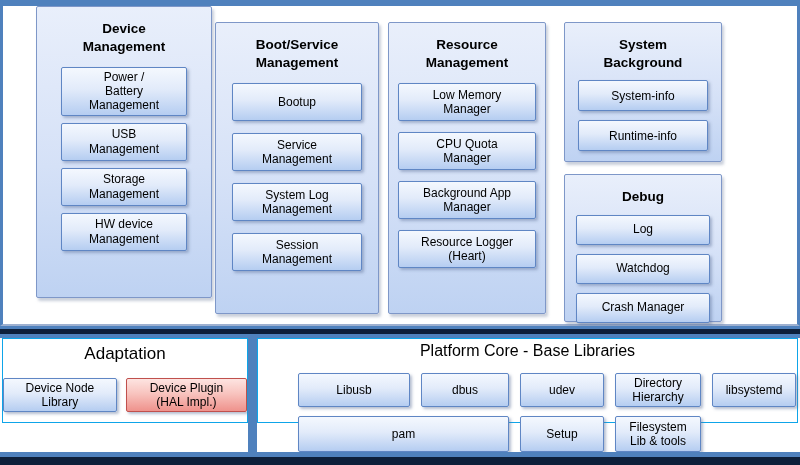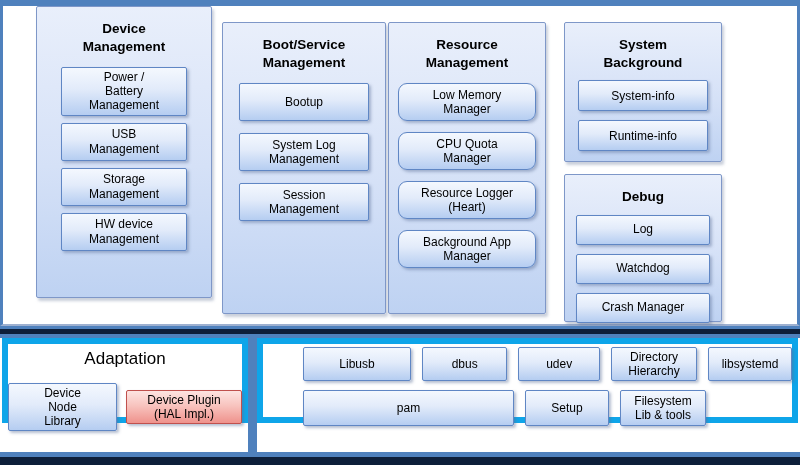--- a/index.html
+++ b/index.html
@@ -28,24 +28,24 @@
   .item{
     box-sizing:border-box;display:flex;align-items:center;justify-content:center;
     text-align:center;font-size:12px;line-height:1.18;
     background:linear-gradient(180deg,#f4f8fe 0%,#e2ebfa 45%,#b5cdf1 100%);
     border:1px solid #5f86c4;border-radius:2px;
     box-shadow:2px 2px 3px rgba(90,110,150,.45);
     min-height:38px;padding:2px 20px;
   }
   .g-device{left:33px;top:0;width:176px;height:292px;--gap:7px;}
   .g-device .item{width:126px;padding:2px 33px;}
-  .g-boot{left:219px;top:16px;width:164px;height:292px;--gap:12px;}
+  .g-boot{left:212px;top:16px;width:164px;height:292px;--gap:12px;}
   .g-boot .item{width:130px;padding:2px 14px;}
   .g-resource{left:385px;top:16px;width:158px;height:292px;--gap:11px;}
-  .g-resource .item{width:138px;padding:2px 18px;border-radius:9px;}
+  .g-resource .item{width:138px;padding:2px 18px;}
   .g-sysinfo{left:561px;top:16px;width:158px;height:140px;--gap:9px;}
   .g-sysinfo .item{width:130px;min-height:31px;}
   .g-sysinfo .group-items{margin-top:9px;}
   .g-debug{left:561px;top:168px;width:158px;height:148px;--gap:9px;}
   .g-debug .item{width:134px;min-height:30px;}
   .g-debug .group-items{margin-top:9px;}
 
   
   .h-divider{
     position:absolute;left:0;top:326px;width:800px;height:12px;
@@ -53,36 +53,36 @@
   }
   .bottom-bar{
     position:absolute;left:0;top:452px;width:800px;height:13px;
     background:linear-gradient(180deg,#4f81bd 0,#4f81bd 42%,#0d1f3a 42%,#0d1f3a 100%);
   }
   .v-bar{position:absolute;left:248px;top:338px;width:9px;height:114px;background:#4f81bd;}
 
   
   .panel{
     position:absolute;top:338px;height:85px;box-sizing:border-box;
-    background:#ffffff;border:6px solid #0ea5e9;
+    background:#ffffff;border:1px solid #0ea5e9;
   }
   .panel-adaptation{left:2px;width:246px;}
   .panel-platform{left:257px;width:541px;}
   .panel-title{font-size:17px;text-align:center;margin-top:5px;}
   .panel-platform .panel-title{font-size:16px;margin-top:3px;}
   .adapt-items{display:flex;flex-direction:row;align-items:center;gap:9px;margin-top:14px;}
   .adapt-items .item{min-height:31px;width:158px;}
   .adapt-items .item--red{
     min-height:33px;width:170px;
     background:linear-gradient(180deg,#fde4e1 0%,#f8c4bf 45%,#ef928c 100%);
     border:1px solid #c0504d;
   }
   .plat-row{display:flex;gap:11px;padding-left:40px;}
   .plat-row .item{min-height:34px;}
-  .plat-row1{margin-top:3px;}
+  .plat-row1{margin-top:13px;}
   .plat-row2{margin-top:9px;}
   .plat-row2 .item{min-height:36px;}
   .plat-row1 .item:nth-child(1){width:112px;}
   .plat-row1 .item:nth-child(2){width:88px;}
   .plat-row1 .item:nth-child(3){width:84px;}
   .plat-row1 .item:nth-child(4){width:86px;}
   .plat-row1 .item:nth-child(5){width:84px;}
   .plat-row2 .item:nth-child(1){width:211px;padding:2px 46px;}
   .plat-row2 .item:nth-child(2){width:84px;}
   .plat-row2 .item:nth-child(3){width:86px;}
@@ -102,32 +102,33 @@
           <div class="item">USB Management</div>
           <div class="item">Storage Management</div>
           <div class="item">HW device Management</div>
         </div>
     </div>
 
     <div class="group g-boot">
       <div class="group-title">Boot/Service Management</div>
       <div class="group-items">
           <div class="item">Bootup</div>
+          <div class="item">Service Management</div>
           <div class="item">System Log Management</div>
           <div class="item">Session Management</div>
         </div>
     </div>
 
     <div class="group g-resource">
       <div class="group-title">Resource Management</div>
       <div class="group-items">
           <div class="item">Low Memory Manager</div>
           <div class="item">CPU Quota Manager</div>
+          <div class="item">Background App Manager</div>
           <div class="item">Resource Logger (Heart)</div>
-          <div class="item">Background App Manager</div>
         </div>
     </div>
 
     <div class="group g-sysinfo">
       <div class="group-title">System Background</div>
       <div class="group-items">
           <div class="item">System-info</div>
           <div class="item">Runtime-info</div>
         </div>
     </div>
@@ -149,20 +150,21 @@
     <div class="panel-title">Adaptation</div>
     <div class="adapt-items">
         <div class="item">Device Node Library</div>
         <div class="item item--red">Device Plugin (HAL Impl.)</div>
       </div>
   </div>
 
   <div class="v-bar"></div>
 
   <div class="panel panel-platform">
+    <div class="panel-title">Platform Core - Base Libraries</div>
     <div class="plat-row plat-row1">
         <div class="item">Libusb</div>
         <div class="item">dbus</div>
         <div class="item">udev</div>
         <div class="item">Directory Hierarchy</div>
         <div class="item">libsystemd</div>
       </div>
     <div class="plat-row plat-row2">
         <div class="item">pam</div>
         <div class="item">Setup</div>

